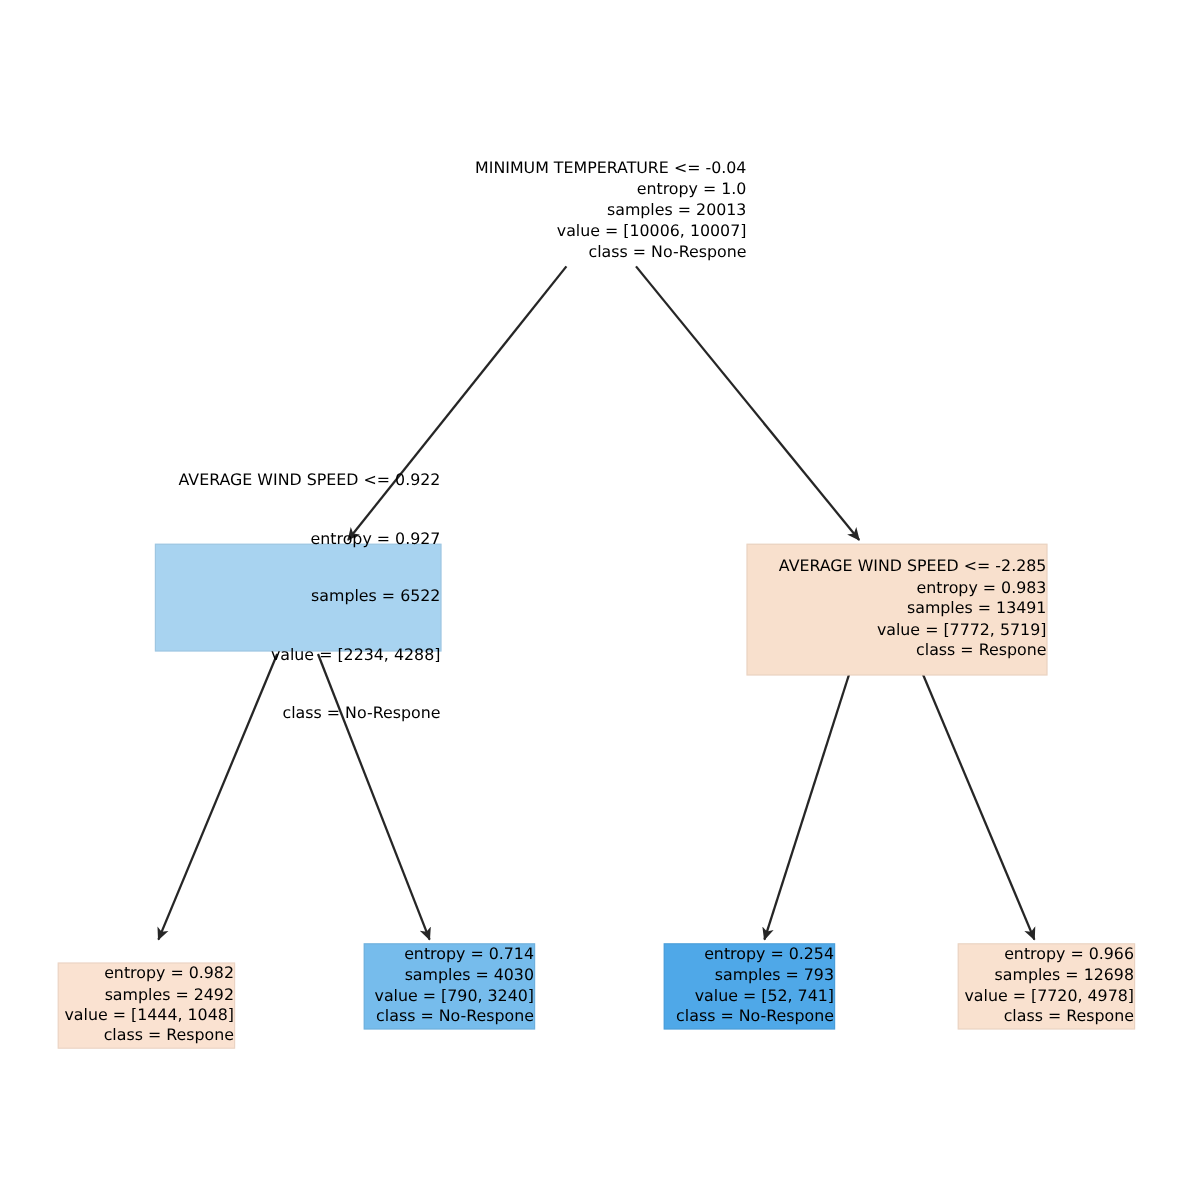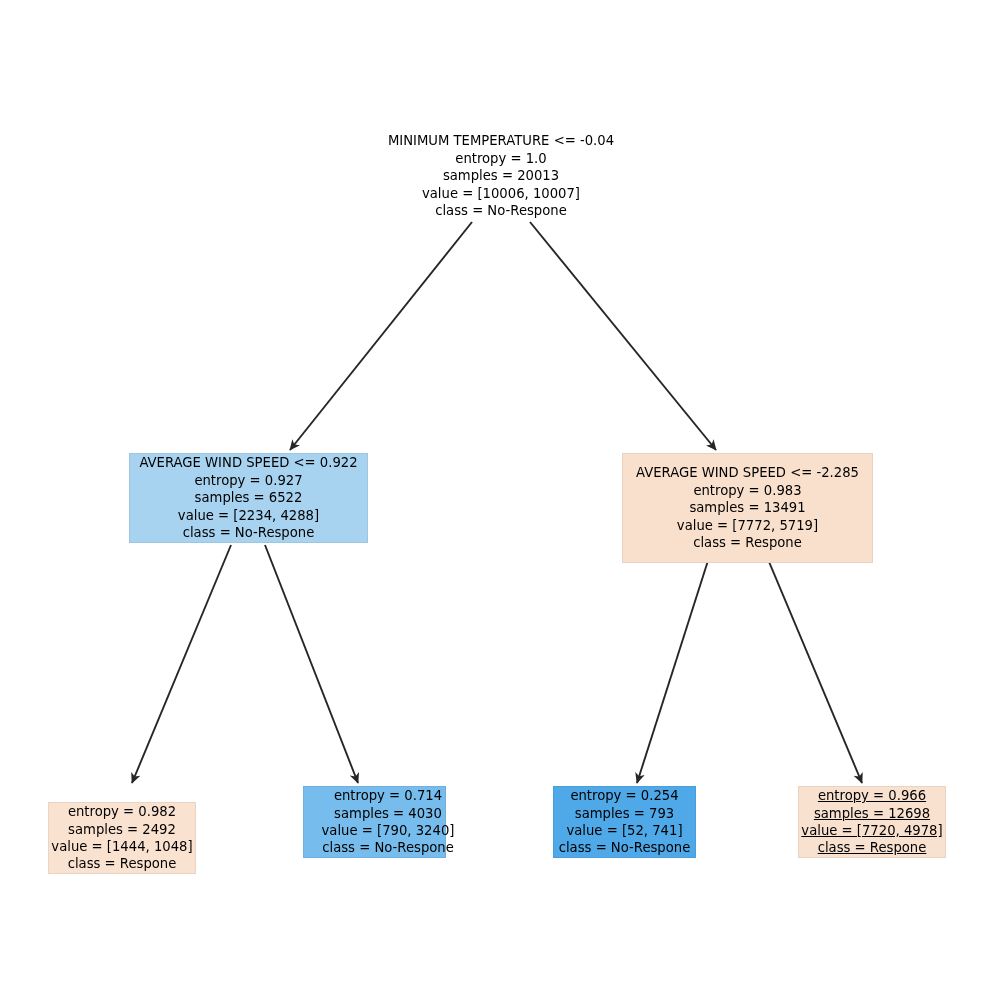--- a/index.html
+++ b/index.html
@@ -21,21 +21,21 @@
     top: 0;
     width: 1000px;
     height: 1000px;
     pointer-events: none;
   }
   .node {
     position: absolute;
     box-sizing: border-box;
     display: flex;
     flex-direction: column;
-    align-items: center;
+    align-items: flex-end;
     justify-content: center;
     text-align: center;
     color: #000000;
     font-size: 13.2px;
     line-height: 17.4px;
     white-space: nowrap;
   }
   .node .line {
     display: block;
   }
@@ -68,21 +68,21 @@
       </g>
   </svg>
   <div id="node-layer">
       <div class="node root" style="left: 380px; top: 132px; width: 242px; height: 88px;">
         <span class="line">MINIMUM TEMPERATURE &lt;= -0.04</span>
         <span class="line">entropy = 1.0</span>
         <span class="line">samples = 20013</span>
         <span class="line">value = [10006, 10007]</span>
         <span class="line">class = No-Respone</span>
       </div>
-      <div class="node boxed" style="left: 129px; top: 453px; width: 239px; height: 90px; background: rgb(168, 211, 240);">
+      <div class="node boxed" style="left: 129px; top: 453px; width: 239px; height: 90px; background: rgb(168, 211, 240); gap: 31px;">
         <span class="line">AVERAGE WIND SPEED &lt;= 0.922</span>
         <span class="line">entropy = 0.927</span>
         <span class="line">samples = 6522</span>
         <span class="line">value = [2234, 4288]</span>
         <span class="line">class = No-Respone</span>
       </div>
       <div class="node boxed" style="left: 622px; top: 453px; width: 251px; height: 110px; background: rgb(248, 224, 205);">
         <span class="line">AVERAGE WIND SPEED &lt;= -2.285</span>
         <span class="line">entropy = 0.983</span>
         <span class="line">samples = 13491</span>
@@ -100,20 +100,20 @@
         <span class="line">samples = 4030</span>
         <span class="line">value = [790, 3240]</span>
         <span class="line">class = No-Respone</span>
       </div>
       <div class="node boxed" style="left: 553px; top: 786px; width: 143px; height: 72px; background: rgb(79, 168, 232);">
         <span class="line">entropy = 0.254</span>
         <span class="line">samples = 793</span>
         <span class="line">value = [52, 741]</span>
         <span class="line">class = No-Respone</span>
       </div>
-      <div class="node boxed" style="left: 798px; top: 786px; width: 148px; height: 72px; background: rgb(249, 225, 207); text-decoration: underline;">
+      <div class="node boxed" style="left: 798px; top: 786px; width: 148px; height: 72px; background: rgb(249, 225, 207);">
         <span class="line">entropy = 0.966</span>
         <span class="line">samples = 12698</span>
         <span class="line">value = [7720, 4978]</span>
         <span class="line">class = Respone</span>
       </div>
     </div>
 </div>
 
 </body></html>

